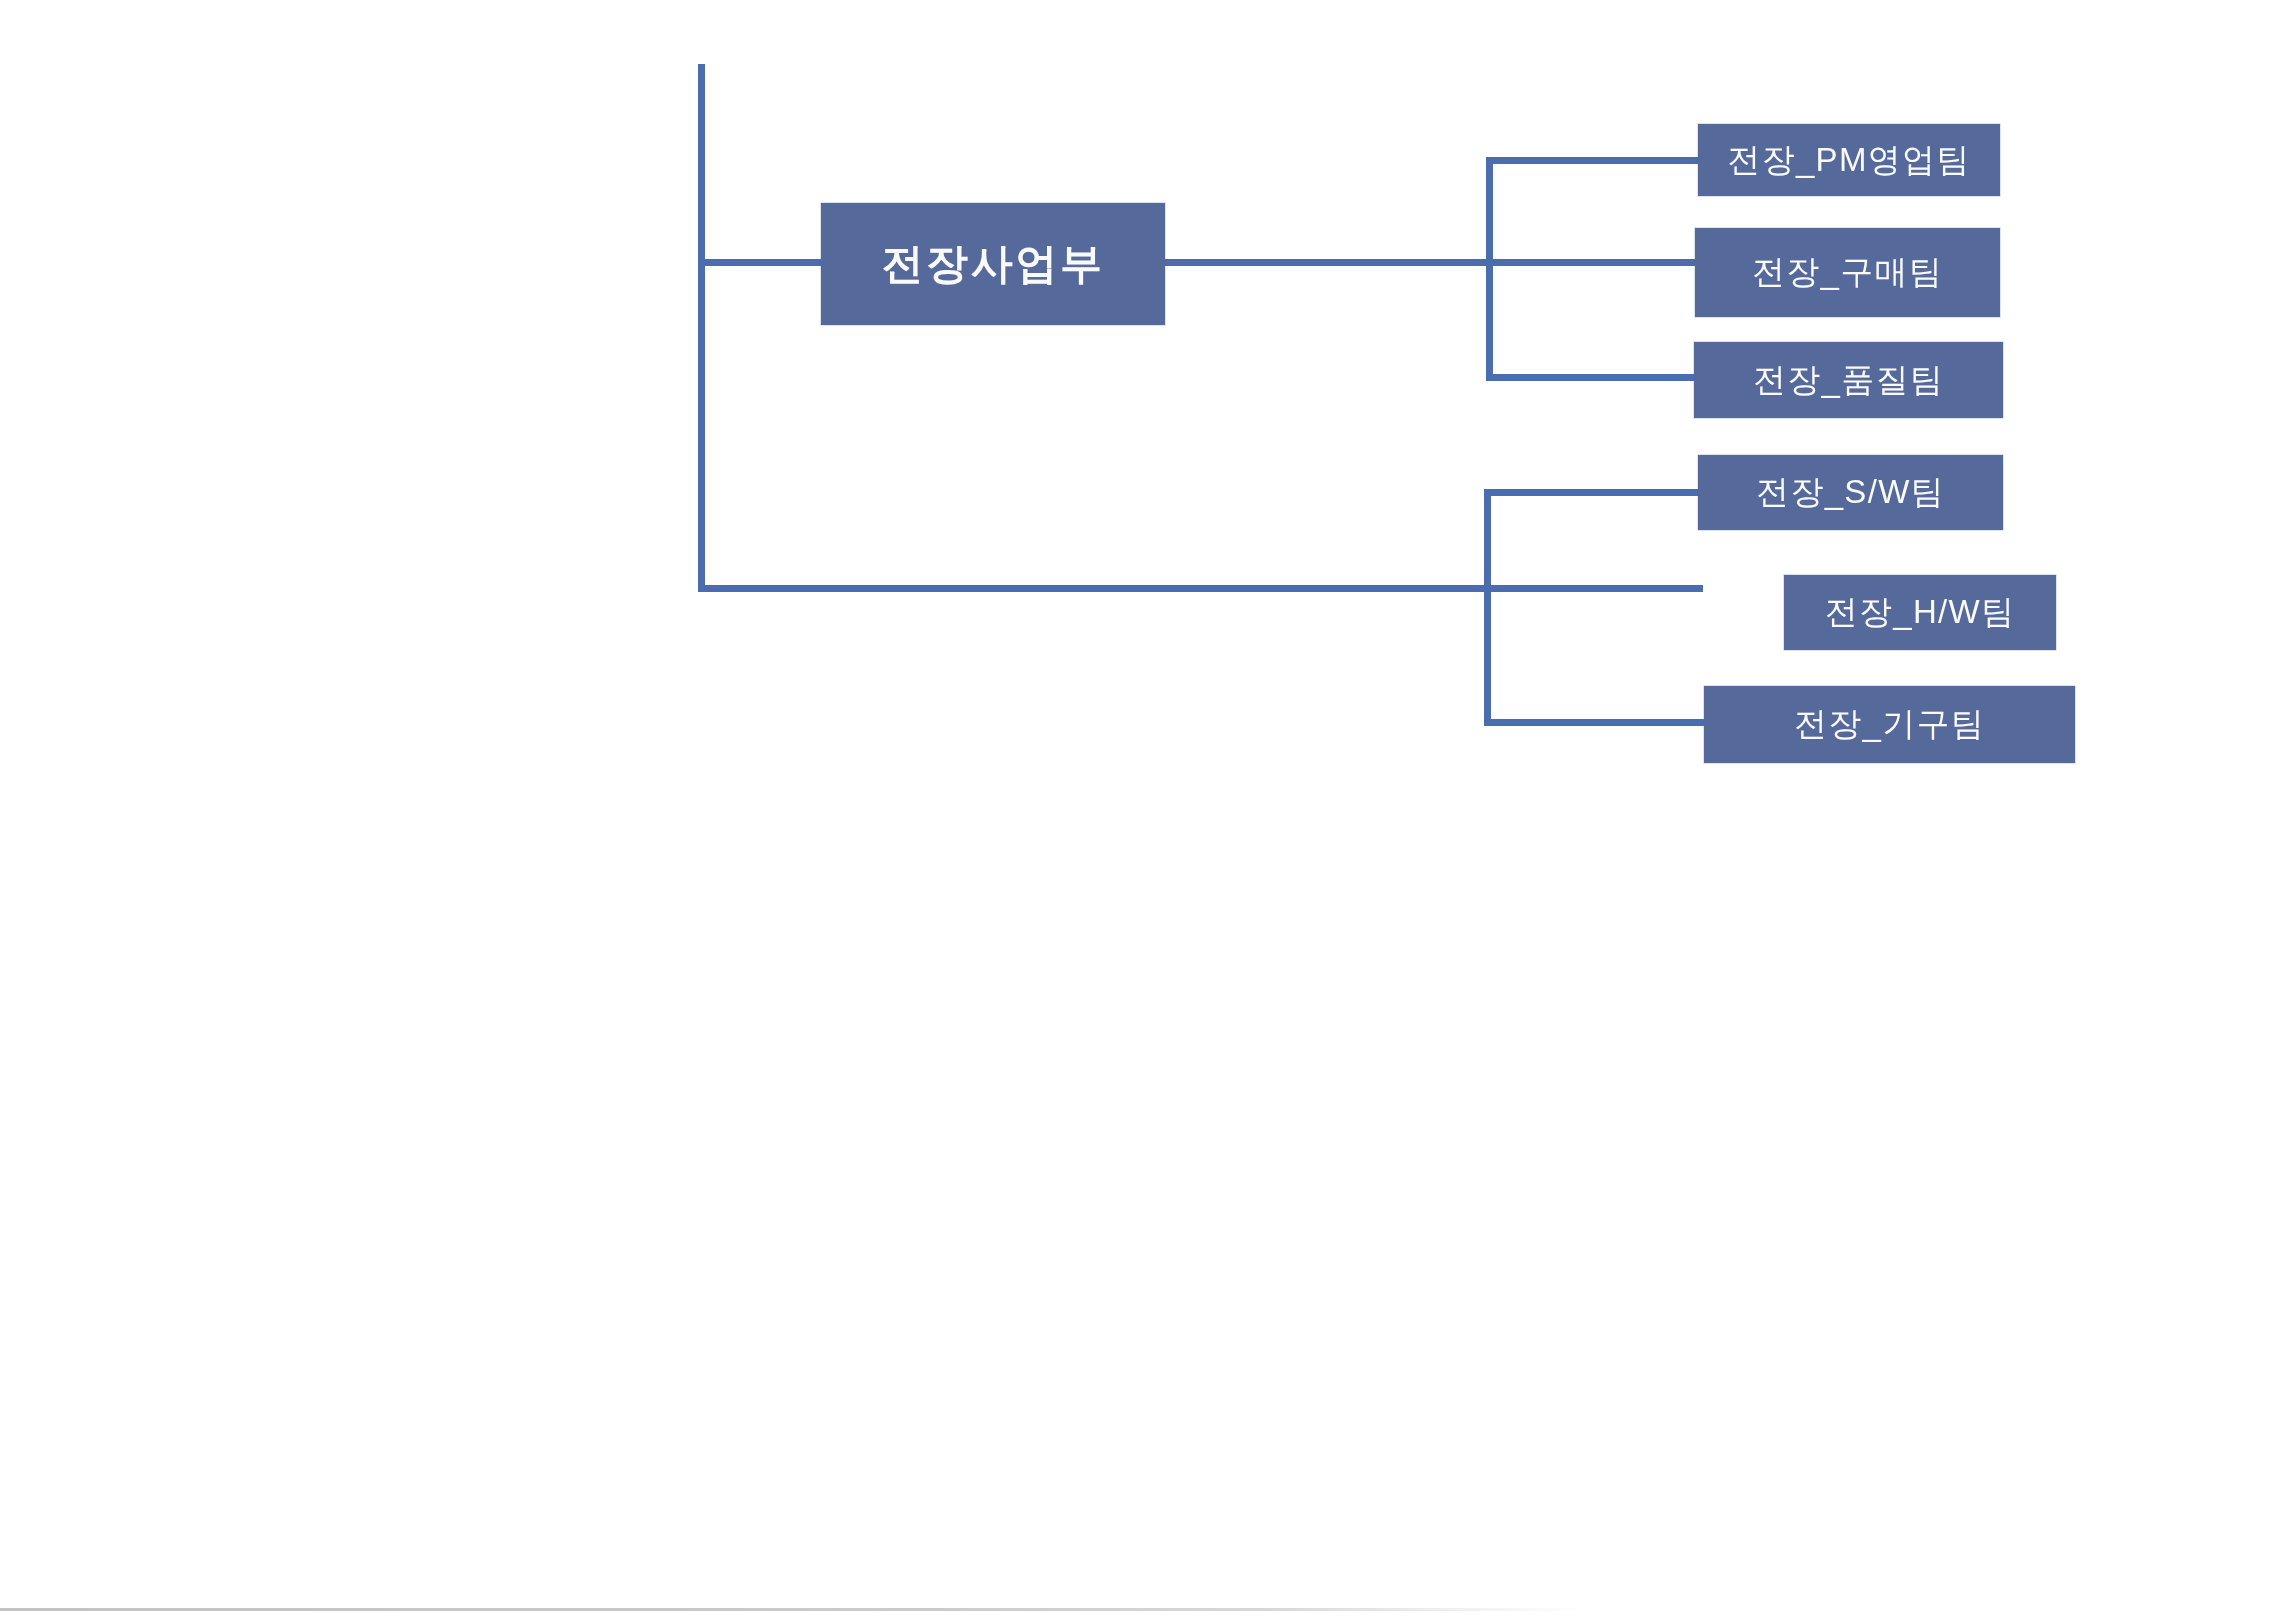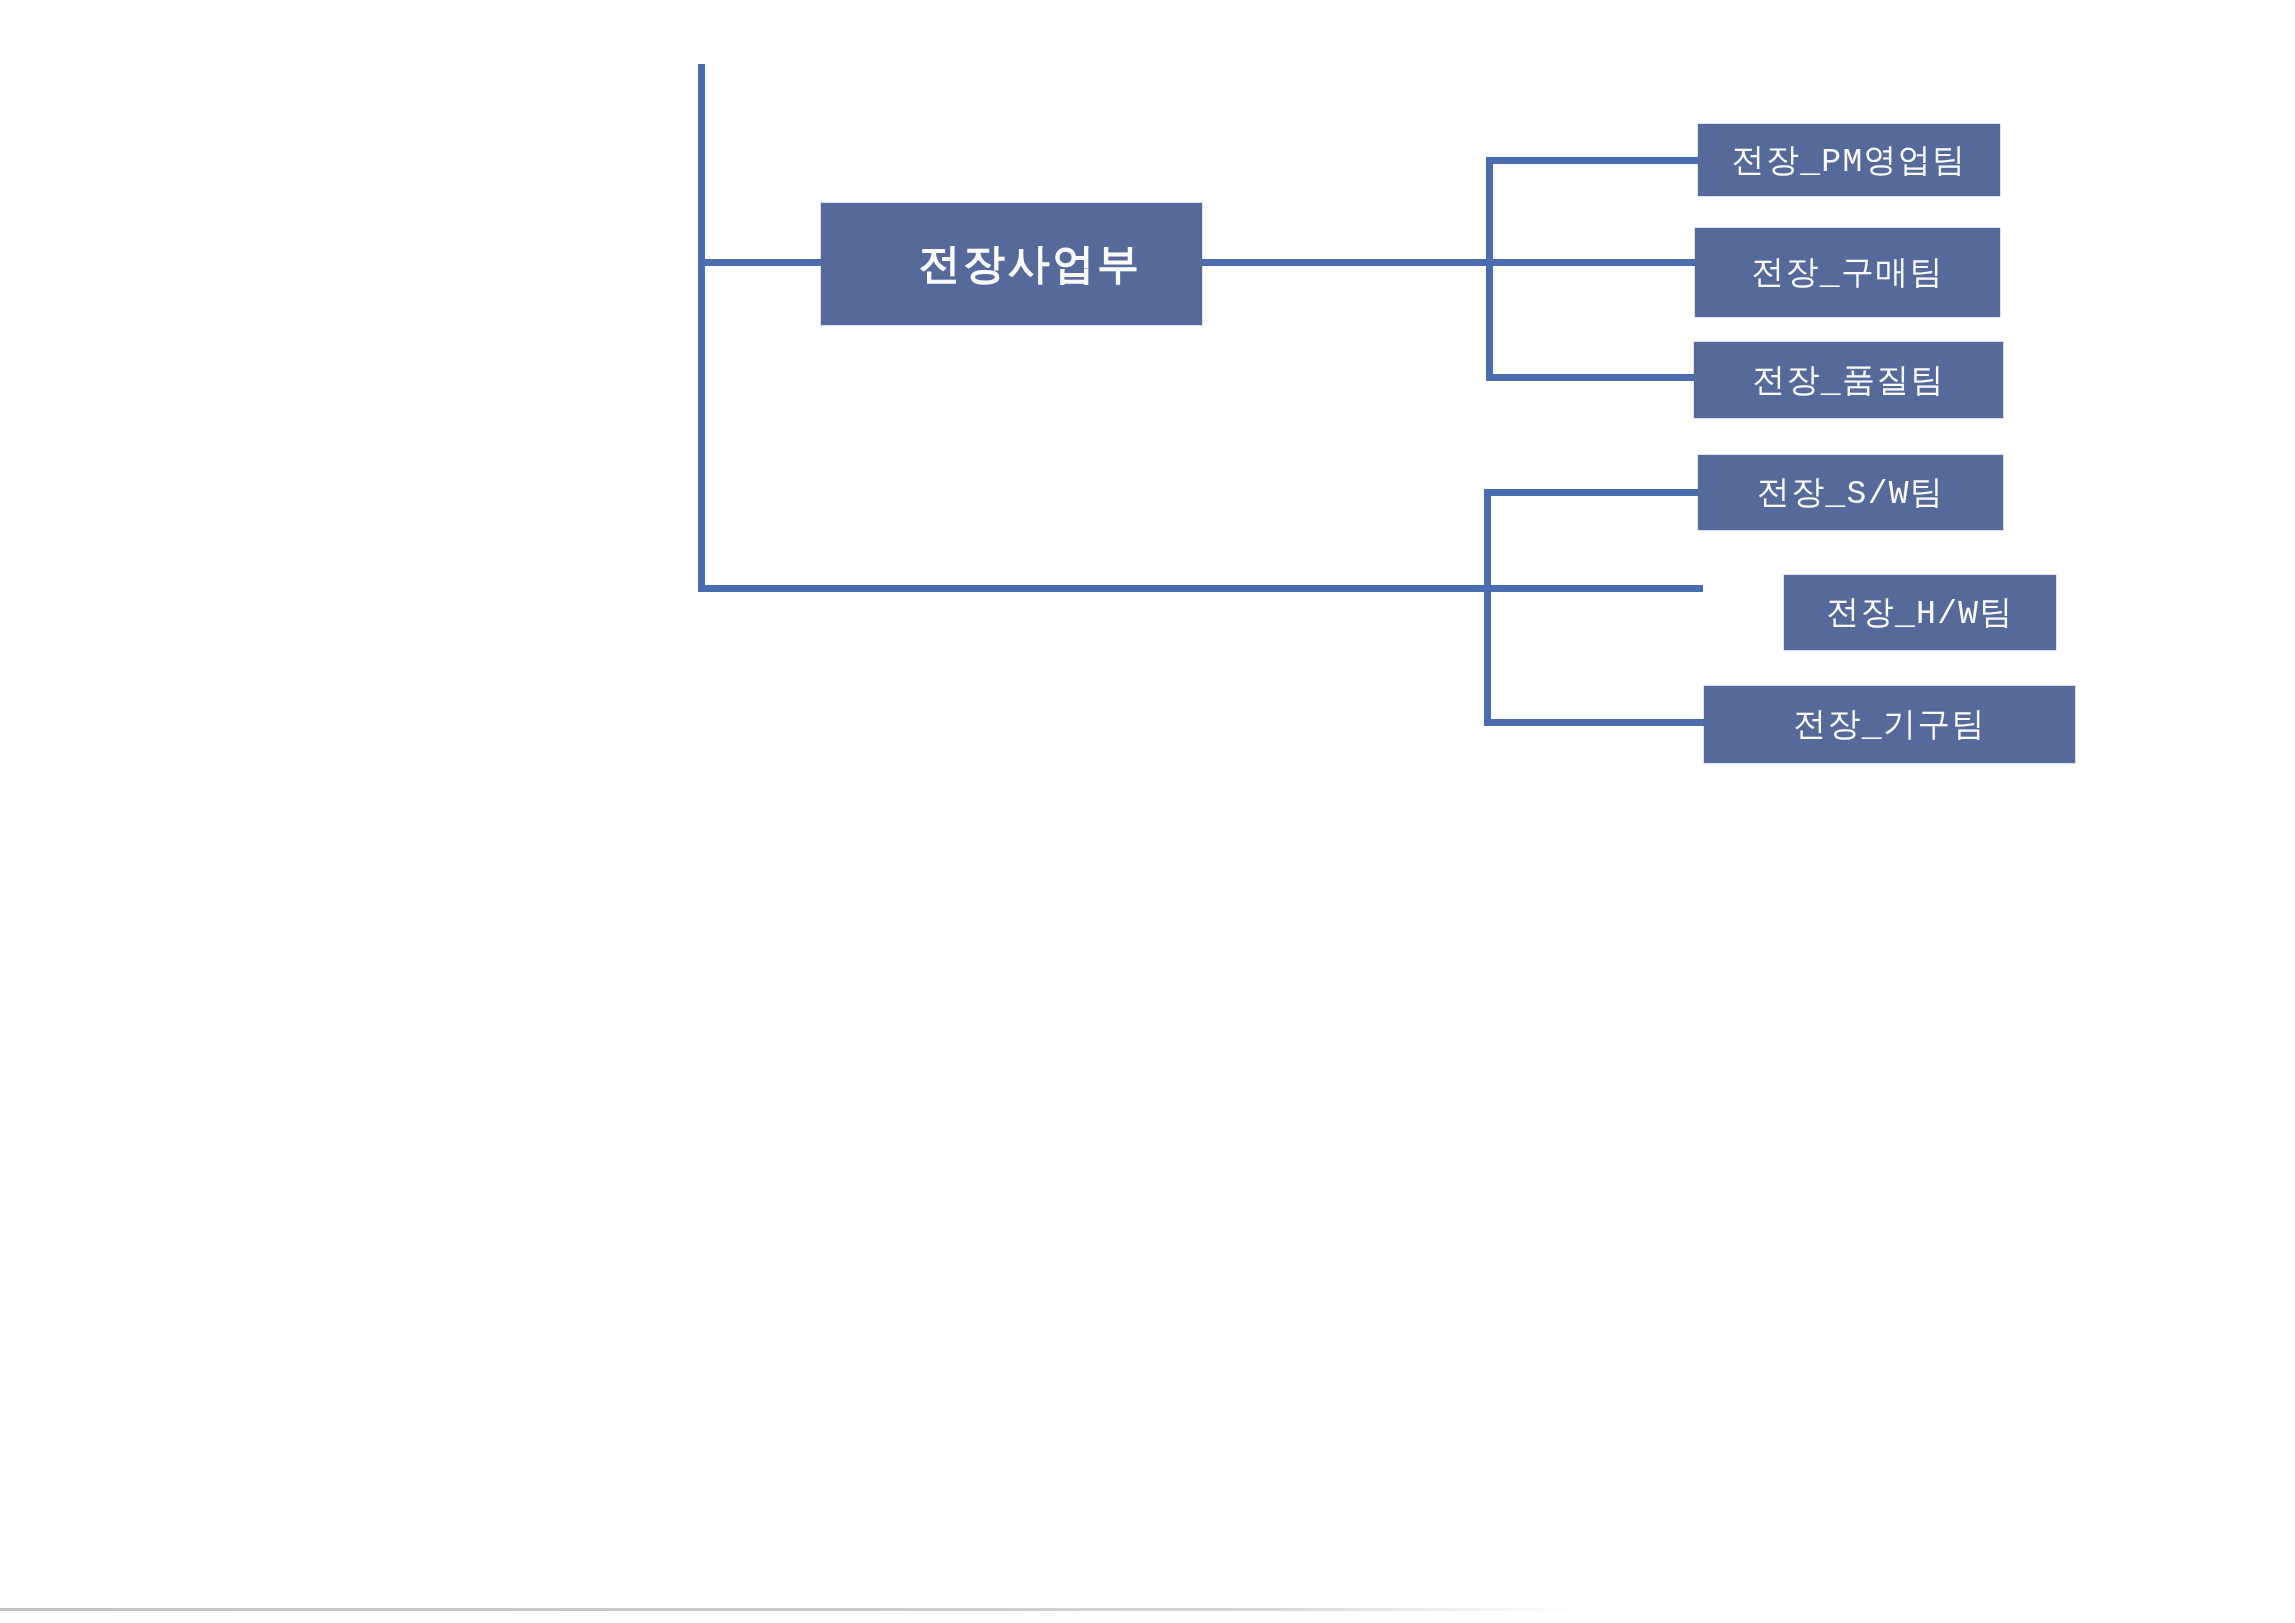--- a/index.html
+++ b/index.html
@@ -20,27 +20,25 @@
   .line{position:absolute;background:var(--line-color);}
   .box{
     position:absolute;
     background:var(--box-fill);
     color:var(--label-color);
     display:flex;
     align-items:center;
     justify-content:center;
     text-align:center;
     box-shadow:0 0 0 0.7px rgba(70,90,140,0.25);
-    font-family:Liberation Mono, monospace;
   }
   .box.parent{
     font-size:42px;
     font-weight:700;
     letter-spacing:2.6px;
-    padding-left:37px;
   }
   .box.child{
     font-size:33px;
     font-weight:400;
     letter-spacing:1.3px;
   }
   .scan-line{
     position:absolute;
     height:2.6px;
     background:linear-gradient(to right,#c2c4c3 0%,#c9cbca 55%,#d6d8d7 80%,rgba(214,216,215,0) 100%);

